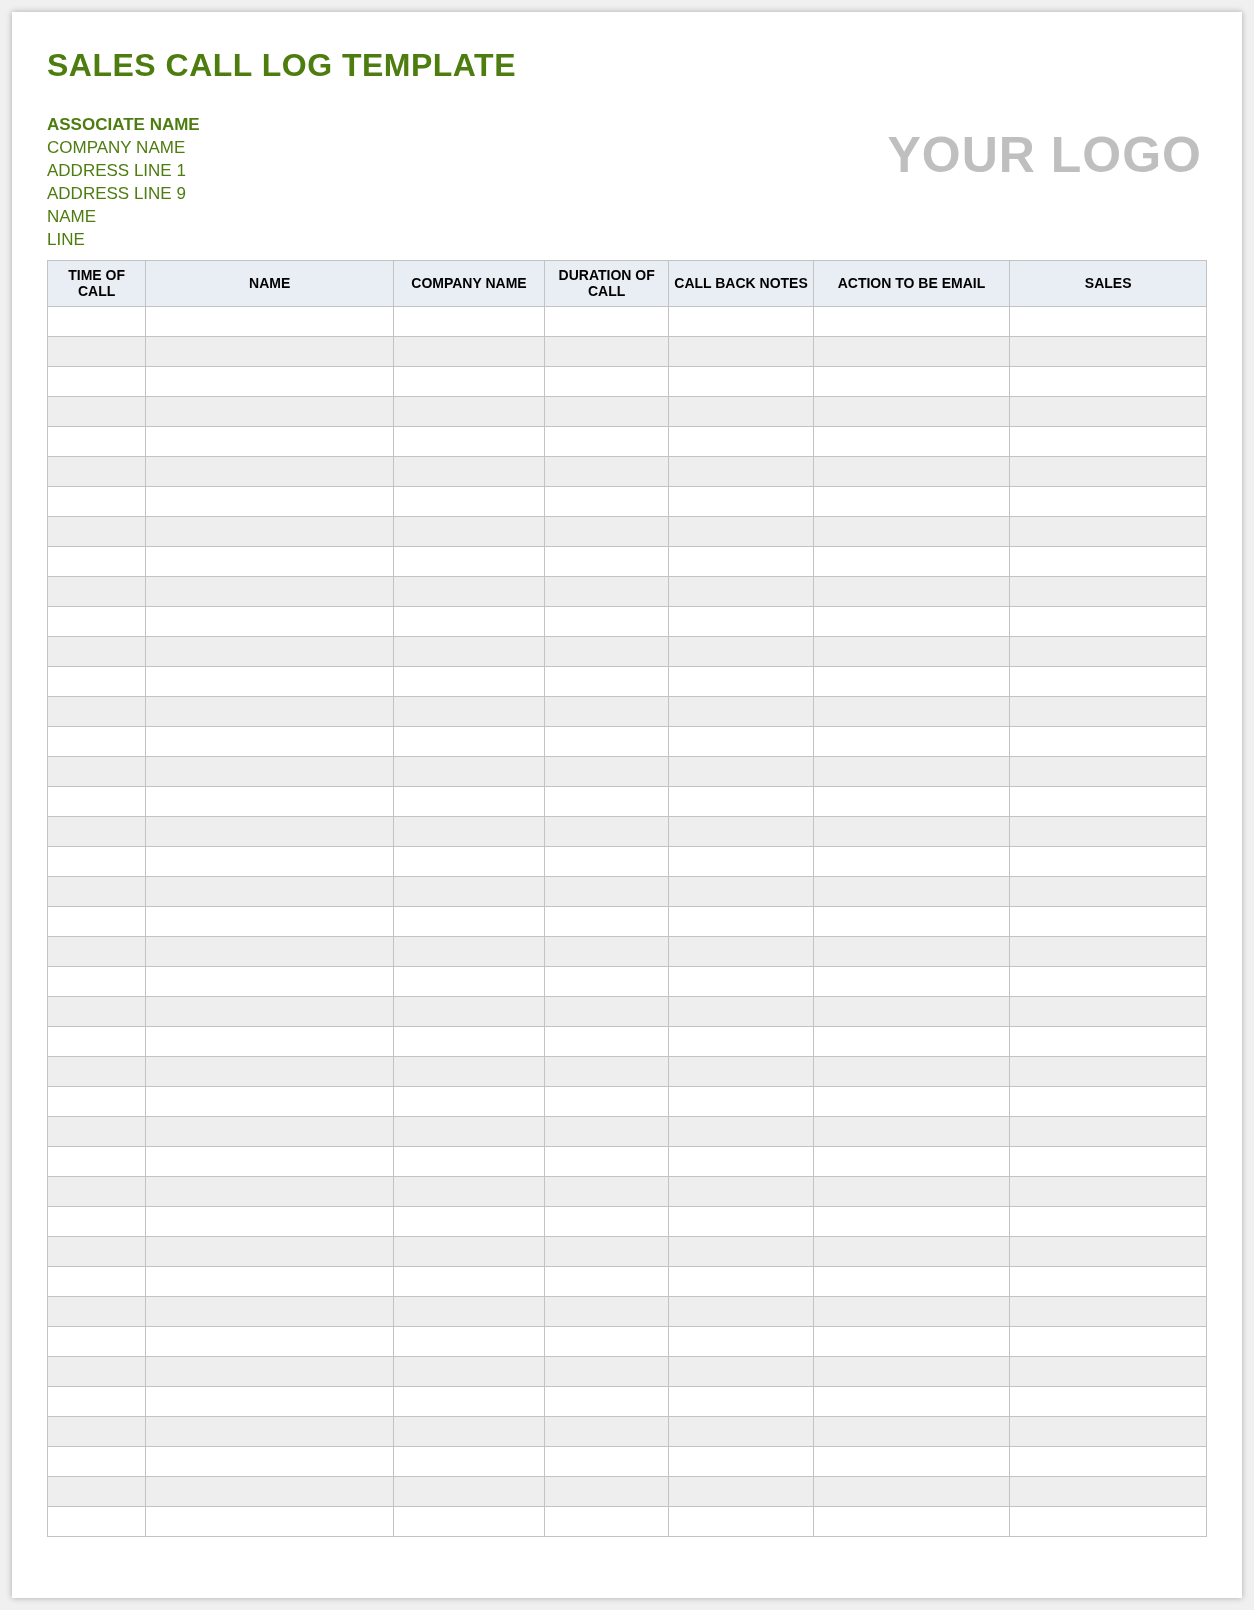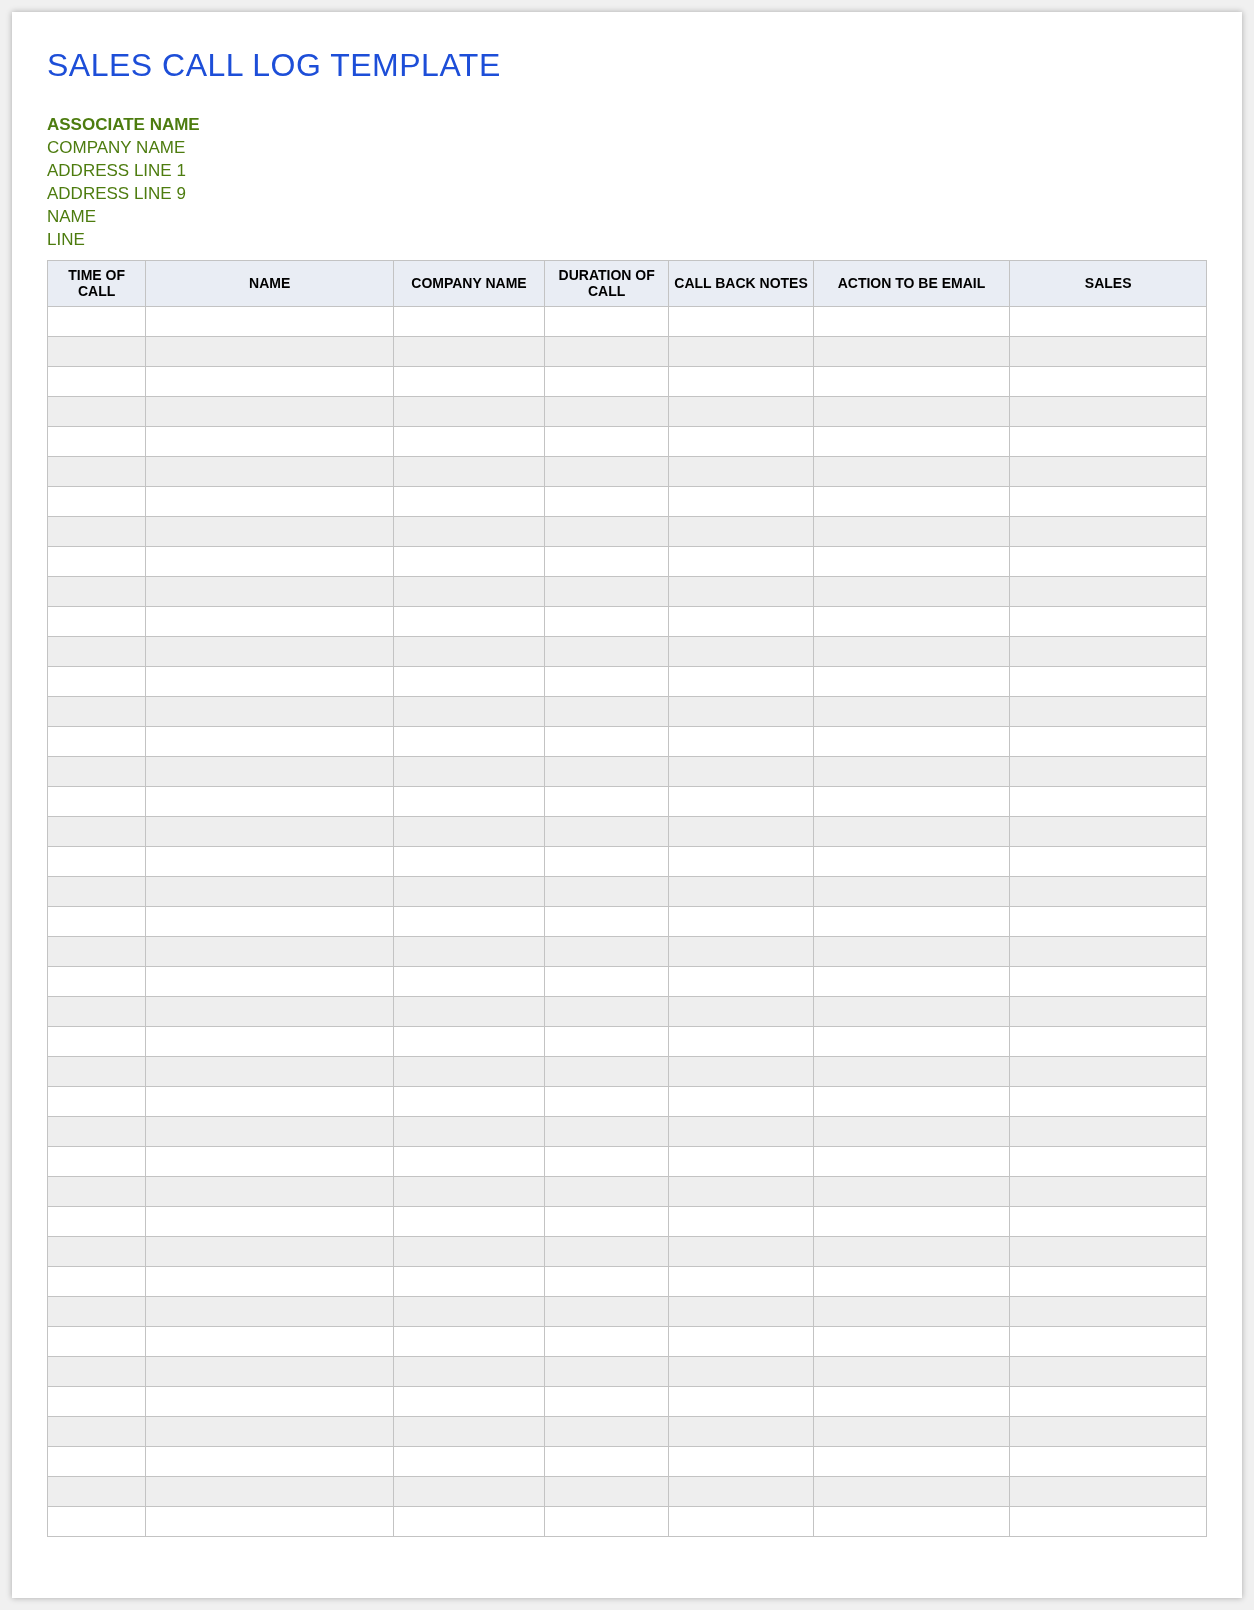--- a/index.html
+++ b/index.html
@@ -11,22 +11,22 @@
   .page {
     width: 1230px;
     height: 1586px;
     background: #ffffff;
     box-shadow: 0 0 6px rgba(0,0,0,0.3);
     padding: 35px 35px 25px 35px;
     box-sizing: border-box;
   }
   .title {
     font-size: 32px;
-    font-weight: normal;
-    color: #1d4ed8;
+    font-weight: bold;
+    color: #4d7c0f;
     letter-spacing: 0.5px;
     margin-bottom: 30px;
   }
   .header-block {
     display: flex;
     justify-content: space-between;
     align-items: flex-start;
     margin-bottom: 8px;
   }
   .address-block {
@@ -91,20 +91,21 @@
 
   <div class="header-block">
     <div class="address-block">
       <div class="bold">ASSOCIATE NAME</div>
       <div>COMPANY NAME</div>
       <div>ADDRESS LINE 1</div>
       <div>ADDRESS LINE 9</div>
       <div>NAME</div>
       <div>LINE</div>
     </div>
+    <div class="logo-text">YOUR LOGO</div>
   </div>
 
   <table>
     <colgroup>
       <col class="c1">
         <col class="c2">
         <col class="c3">
         <col class="c4">
         <col class="c5">
         <col class="c6">

